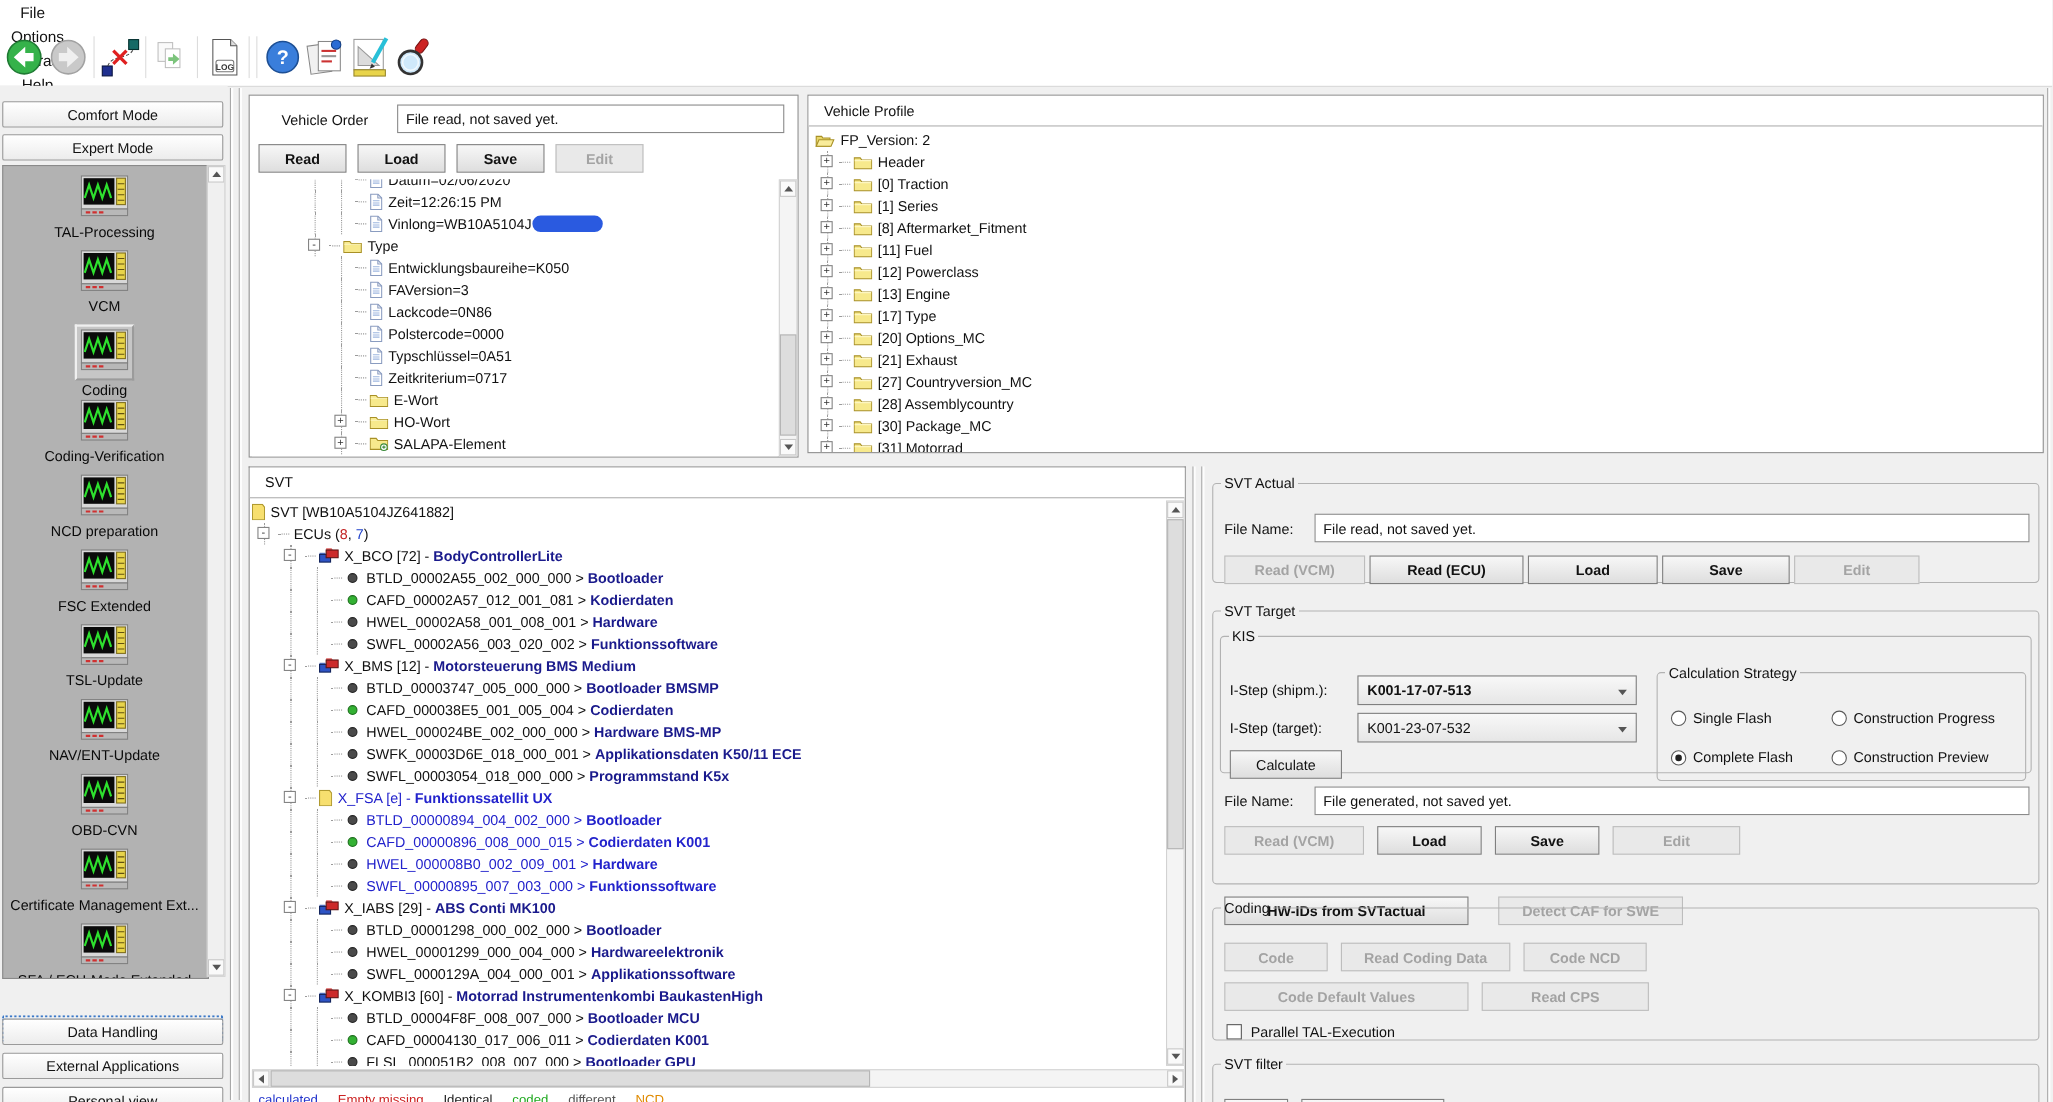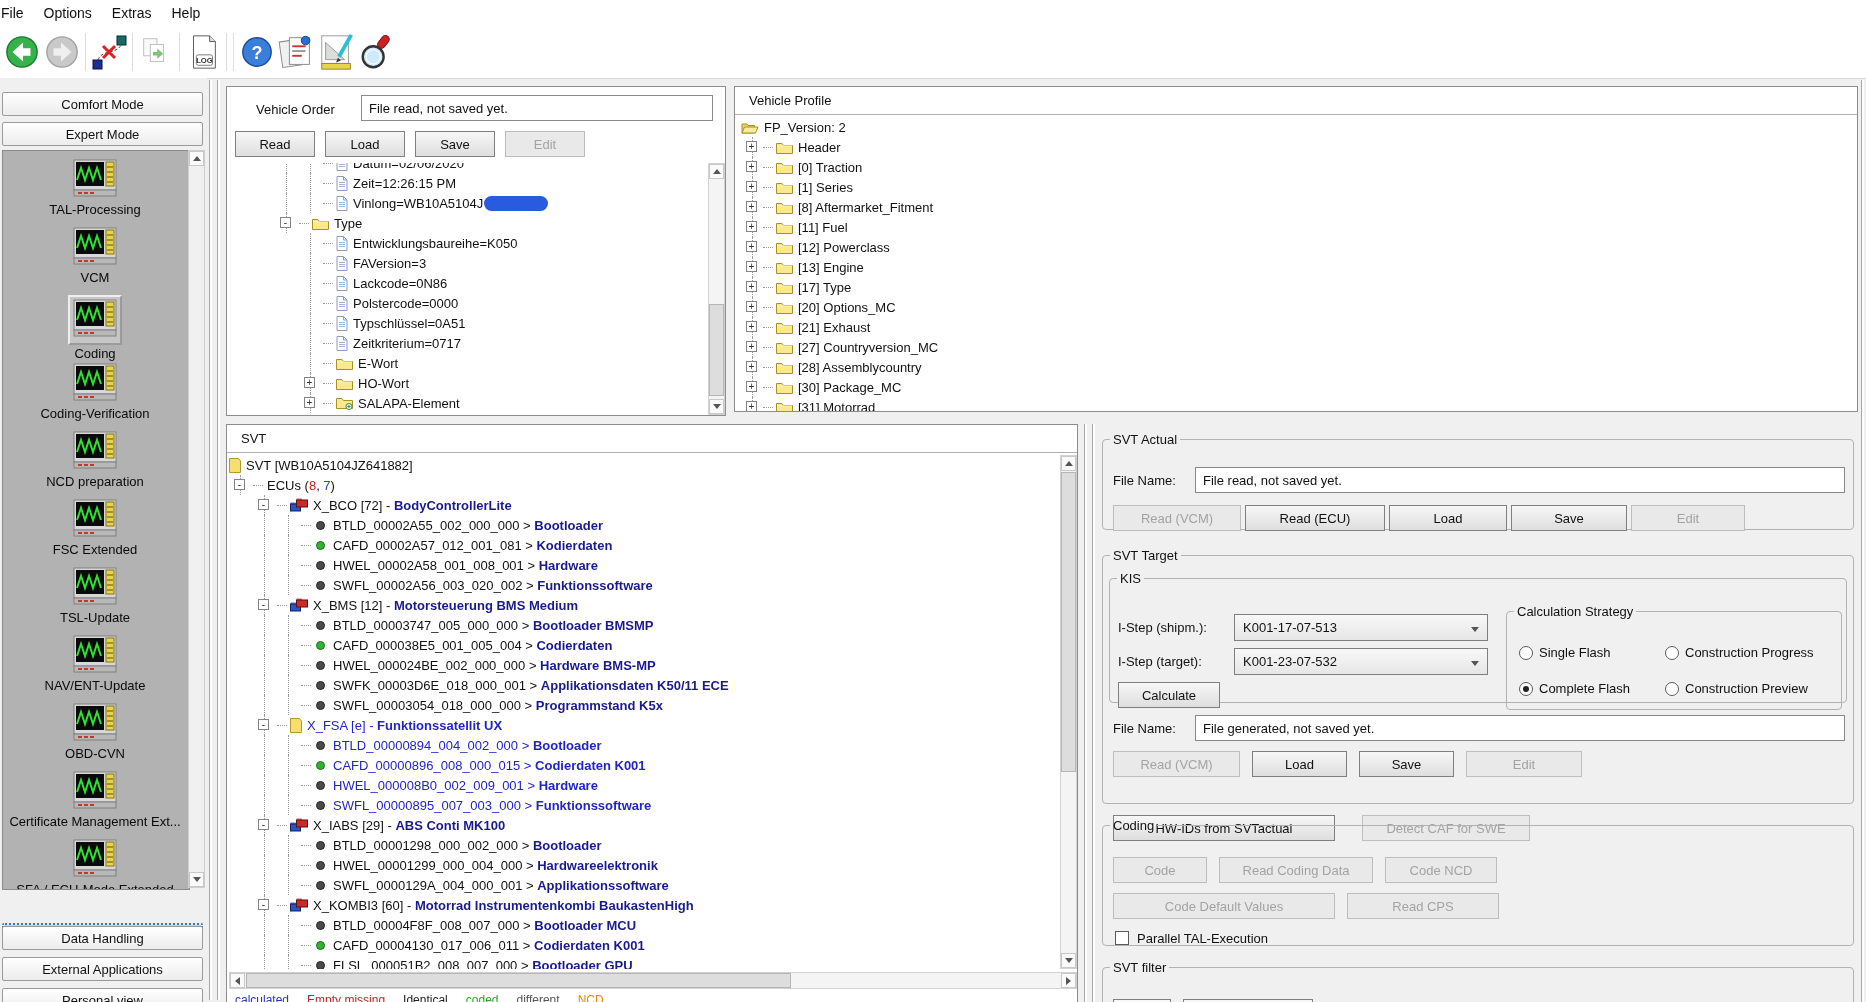--- a/index.html
+++ b/index.html
@@ -1,20 +1,20 @@
 <!DOCTYPE html>
 <html><head>
 <meta charset="utf-8">
 <style>
   html,body{margin:0;padding:0;background:#f0f0f0;}
   #app{position:relative;width:1866px;height:1002px;overflow:hidden;background:#f0f0f0;
        font-family:"Liberation Sans",sans-serif;color:#111;}
   
   #topstrip{position:absolute;left:0;top:0;width:1866px;height:78px;background:#fff;border-bottom:1px solid #d8d8d8;}
-  #menubar{position:absolute;left:0;top:0;height:26px;display:flex;align-items:center;font-size:14px;}
+  #menubar{position:absolute;left:0;top:0;height:26px;display:flex;align-items:center;font-size:14px;flex-direction:column;}
   .mitem{padding:3px 10px;cursor:default;}
   .mitem:first-child{margin-left:-9px;}
   #toolbar{position:absolute;left:0;top:27px;height:50px;display:flex;align-items:center;padding-left:2px;}
   .tbi{width:40px;height:42px;display:flex;align-items:center;justify-content:center;}
   .tsep{width:1px;height:38px;background:#dcdcdc;margin:0 3px;}
   
   #sidebar{position:absolute;left:0;top:78px;width:207px;height:924px;background:#f0f0f0;}
   .sbtn{position:absolute;left:2px;width:201px;height:24px;background:linear-gradient(#ffffff,#ececec);
         border:1px solid #9a9a9a;border-radius:2px;display:flex;align-items:center;justify-content:center;
         font-size:13px;box-sizing:border-box;}
@@ -26,21 +26,21 @@
   .swrap{display:inline-block;}
   .sitem.sel .swrap{background:#c6c6c6;border:2px outset #efefef;padding:2px 3px;}
   .slabel{font-size:13px;color:#0a0a0a;margin-top:1px;white-space:nowrap;}
   
   .panel{position:absolute;background:#fff;border:1px solid #8d8d8d;box-sizing:border-box;overflow:hidden;}
   .ptitle{position:absolute;left:0;top:0;right:0;height:27px;border-bottom:1px solid #b0b0b0;
           display:flex;align-items:center;padding-left:14px;font-size:13px;background:#fff;}
   .plabel{position:absolute;font-size:13px;}
   .tbox{position:absolute;background:#fff;border:1px solid #8a8a8a;height:26px;display:flex;align-items:center;
         padding:0 7px;font-size:13px;box-sizing:border-box;white-space:nowrap;overflow:hidden;}
-  .btnrow{position:absolute;display:flex;}
+  .btnrow{position:absolute;display:flex;font-weight:bold;}
   .btn{height:26px;border:1px solid #7f7f7f;background:linear-gradient(#f7f7f7,#dedede);
        display:flex;align-items:center;justify-content:center;font-size:13px;box-sizing:border-box;flex:none;}
   .btn.disabled{color:#a3a3a3;border-color:#bdbdbd;background:#e9e9e9;}
   
   .tree{position:absolute;overflow:hidden;background:#fff;}
   .trow{height:20px;display:flex;align-items:center;font-size:13px;white-space:nowrap;}
   .cell{height:20px;flex:none;position:relative;}
   .cell.g::before{content:'';position:absolute;left:11px;top:0;bottom:0;border-left:1px dotted #9a9a9a;}
   .ebox{position:absolute;left:5px;top:4px;width:11px;height:11px;border:1px solid #848484;background:#fff;
         font-size:10px;line-height:9px;text-align:center;color:#333;box-sizing:border-box;z-index:2;}
@@ -1083,21 +1083,21 @@
           <div class="btn" style="width: 116px;">Save</div>
           <div class="btn disabled" style="width: 114px;">Edit</div>
         </div>
     </fieldset>
 
     <fieldset style="left:2px;top:124px;width:752px;height:256px;">
       <legend>SVT Target</legend>
       <fieldset style="left:6px;top:8px;width:738px;height:132px;">
         <legend>KIS</legend>
         <div class="plabel" style="left:8px;top:34px;">I-Step (shipm.):</div>
-        <div class="combo" style="left:124px;top:28px;width:254px;">
+        <div class="combo" style="left:124px;top:28px;width:254px;font-weight:bold;">
           <span>K001-17-07-513</span>
           <span class="chev"><span class="tri-dn" style="display:inline-block;"></span></span>
         </div>
         <div class="plabel" style="left:8px;top:68px;">I-Step (target):</div>
         <div class="combo" style="left:124px;top:62px;width:254px;">
           <span>K001-23-07-532</span>
           <span class="chev"><span class="tri-dn" style="display:inline-block;"></span></span>
         </div>
         <div class="btn" style="position:absolute;left:8px;top:96px;width:102px;">Calculate</div>
         <fieldset id="strategy-fs" style="left:396px;top:18px;width:336px;height:106px;">

